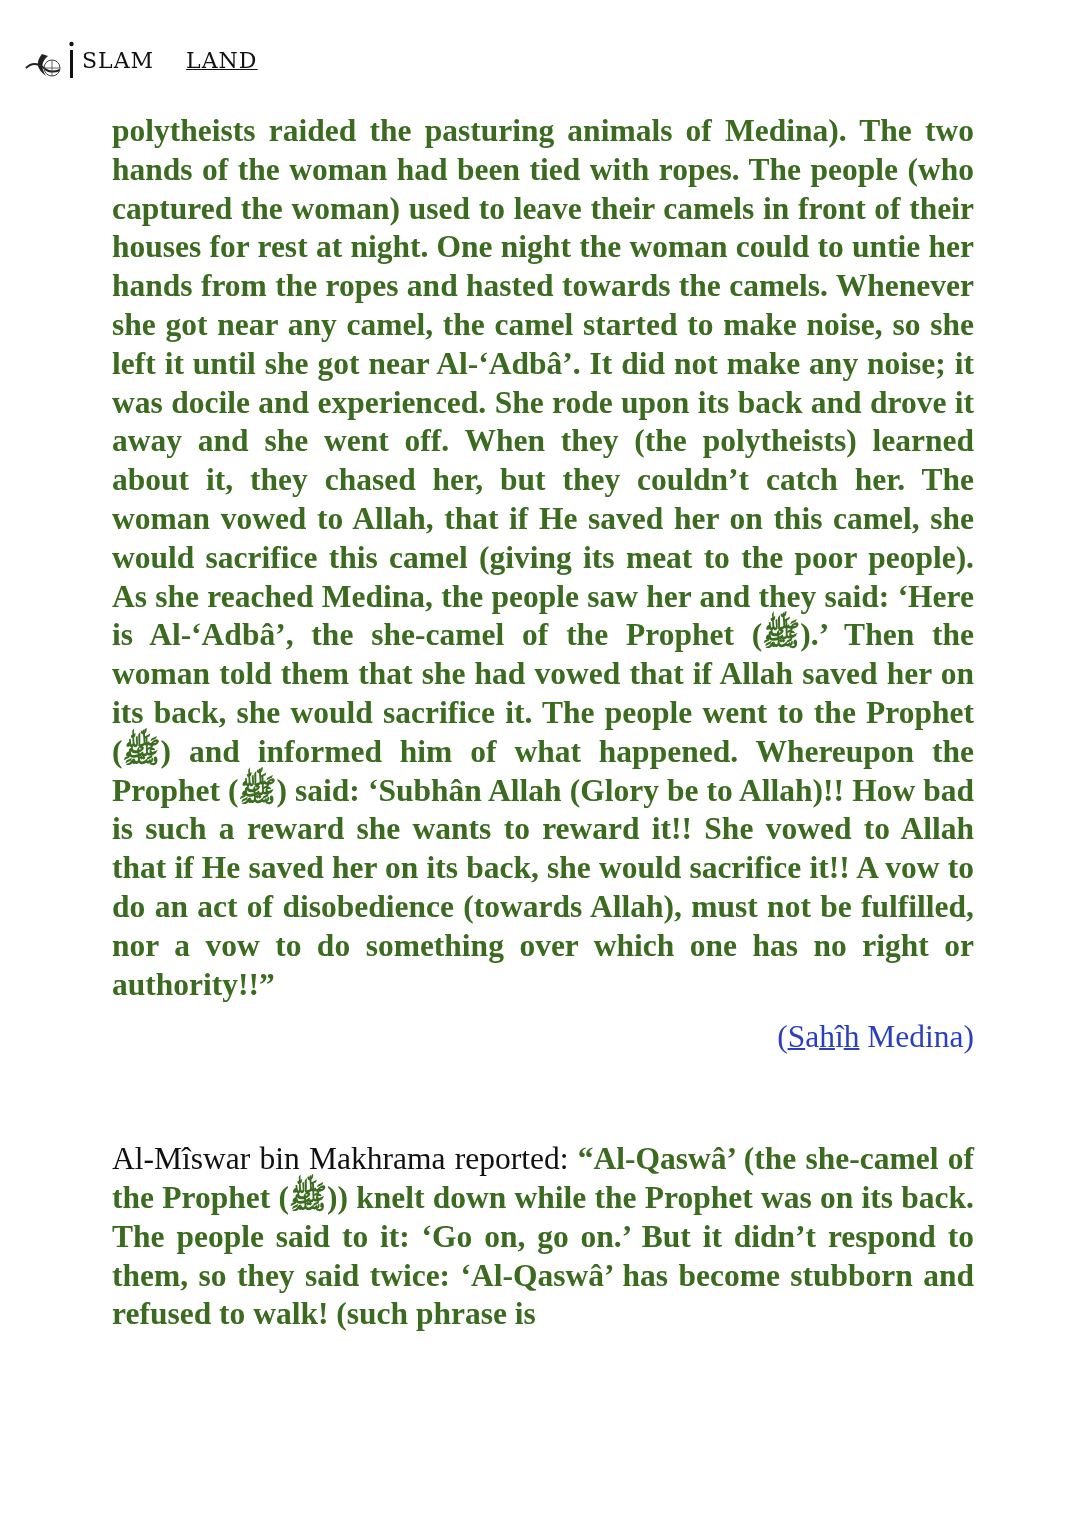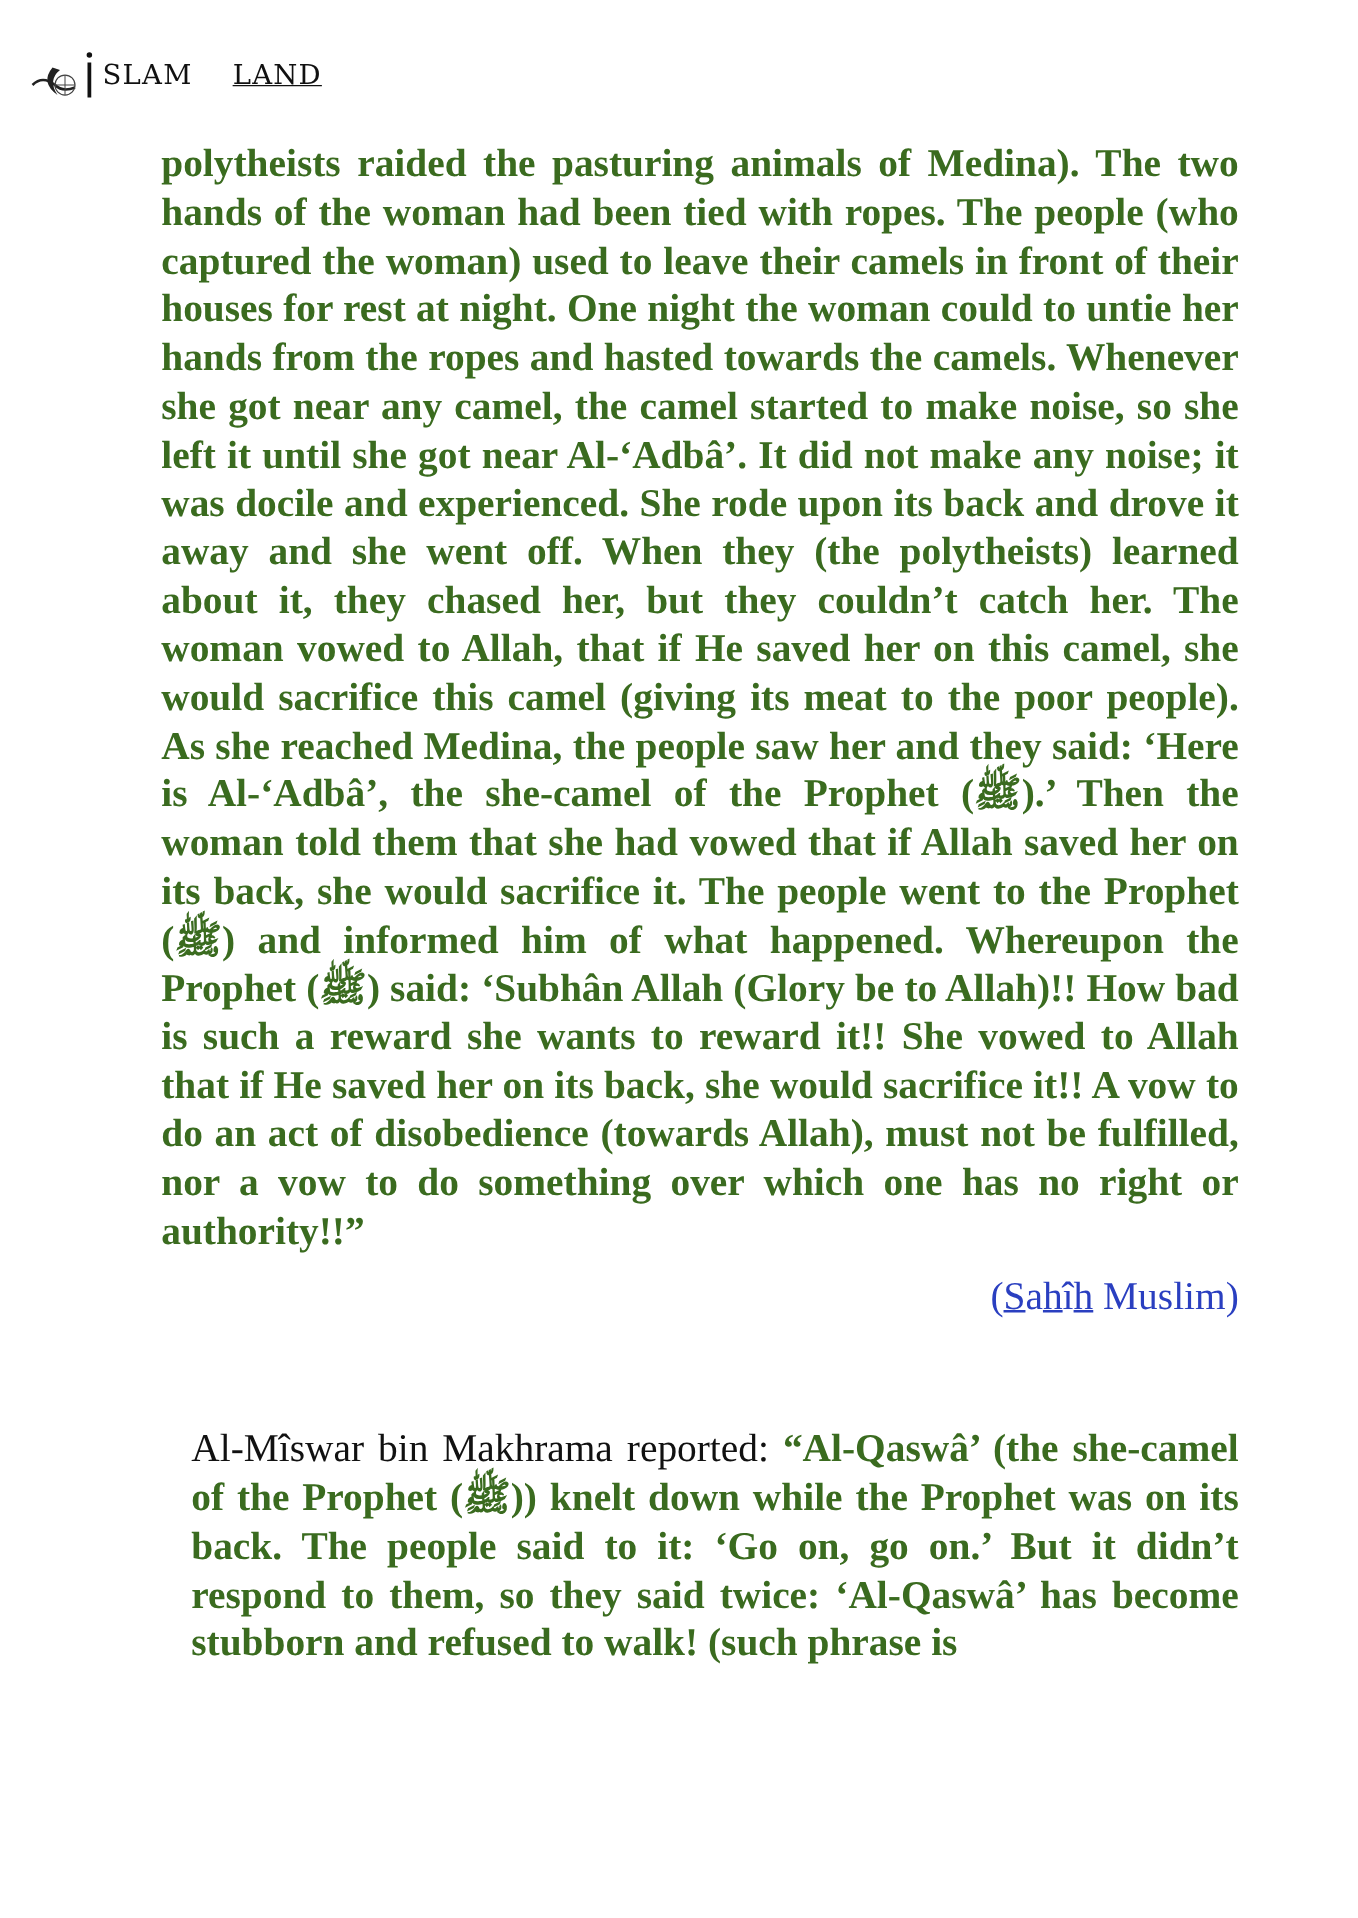--- a/index.html
+++ b/index.html
@@ -1,26 +1,26 @@
 <!DOCTYPE html>
 <html><head>
 <meta charset="utf-8">
 <style>
   html, body { margin: 0; padding: 0; background: #ffffff; }
   body { width: 1086px; height: 1534px; position: relative; overflow: hidden; }
   .logo { position: absolute; left: 20px; top: 38px; width: 250px; height: 46px; }
   .logo-text { position: absolute; left: 62px; top: 10px; font-family: "DejaVu Serif", serif; font-size: 22px; letter-spacing: 1px; color: #111; }
   .logo-text .under { text-decoration: underline; text-decoration-thickness: 1px; margin-left: 24px; }
-  .content { position: absolute; left: 129px; top: 112px; width: 862px; }
+  .content { position: absolute; left: 112px; top: 112px; width: 862px; }
   p { margin: 0; font-family: "Liberation Serif", serif; font-size: 31.5px; line-height: 38.8px; text-align: justify; text-align-last: left; }
   .green { color: #3a6b1f; font-weight: bold; }
   .black { color: #111111; font-weight: normal; }
   .cite { text-align: right; color: #2a3fc0; font-family: "Liberation Serif", serif; font-size: 31.5px; line-height: 38.8px; margin-top: 14px; }
   .cite u { text-decoration-thickness: 2px; }
-  .para2 { margin-top: 83px; margin-left: 24px; }
+  .para2 { margin-top: 83px; }
 </style>
 </head>
 <body>
 
 <div class="logo">
   <svg width="60" height="46" viewBox="0 0 60 46">
     <path d="M6 30 Q14 22 24 30 Q30 36 40 32" fill="none" stroke="#222" stroke-width="2"></path>
     <path d="M22 16 Q12 28 26 38 Q18 26 28 18 Z" fill="#222"></path>
     <circle cx="32" cy="30" r="8" fill="none" stroke="#444" stroke-width="1"></circle>
     <line x1="24" y1="30" x2="40" y2="30" stroke="#444" stroke-width="0.8"></line>
@@ -30,18 +30,18 @@
   </svg>
   <div class="logo-text">
     <span>SLAM</span>
     <span class="under">LAND</span>
   </div>
 </div>
 
 <div class="content">
   <p class="green">polytheists raided the pasturing animals of Medina). The two hands of the woman had been tied with ropes. The people (who captured the woman) used to leave their camels in front of their houses for rest at night. One night the woman could to untie her hands from the ropes and hasted towards the camels. Whenever she got near any camel, the camel started to make noise, so she left it until she got near Al-‘Adbâ’. It did not make any noise; it was docile and experienced. She rode upon its back and drove it away and she went off. When they (the polytheists) learned about it, they chased her, but they couldn’t catch her. The woman vowed to Allah, that if He saved her on this camel, she would sacrifice this camel (giving its meat to the poor people). As she reached Medina, the people saw her and they said: ‘Here is Al-‘Adbâ’, the she-camel of the Prophet (ﷺ).’ Then the woman told them that she had vowed that if Allah saved her on its back, she would sacrifice it. The people went to the Prophet (ﷺ) and informed him of what happened. Whereupon the Prophet (ﷺ) said: ‘Subhân Allah (Glory be to Allah)!! How bad is such a reward she wants to reward it!! She vowed to Allah that if He saved her on its back, she would sacrifice it!! A vow to do an act of disobedience (towards Allah), must not be fulfilled, nor a vow to do something over which one has no right or authority!!”</p>
   <div class="cite">
-    <span>(</span><u>S</u><span>a</span><u>h</u><span>î</span><u>h</u><span> Muslim)</span>
+    <span>(</span><u>S</u><span>a</span><u>h</u><span>î</span><u>h</u><span> Medina)</span>
   </div>
   <p class="para2">
     <span class="black">Al-Mîswar bin Makhrama reported: </span><span class="green">“Al-Qaswâ’ (the she-camel of the Prophet (ﷺ)) knelt down while the Prophet was on its back. The people said to it: ‘Go on, go on.’ But it didn’t respond to them, so they said twice: ‘Al-Qaswâ’ has become stubborn and refused to walk! (such phrase is</span>
   </p>
 </div>
 
 </body></html>

